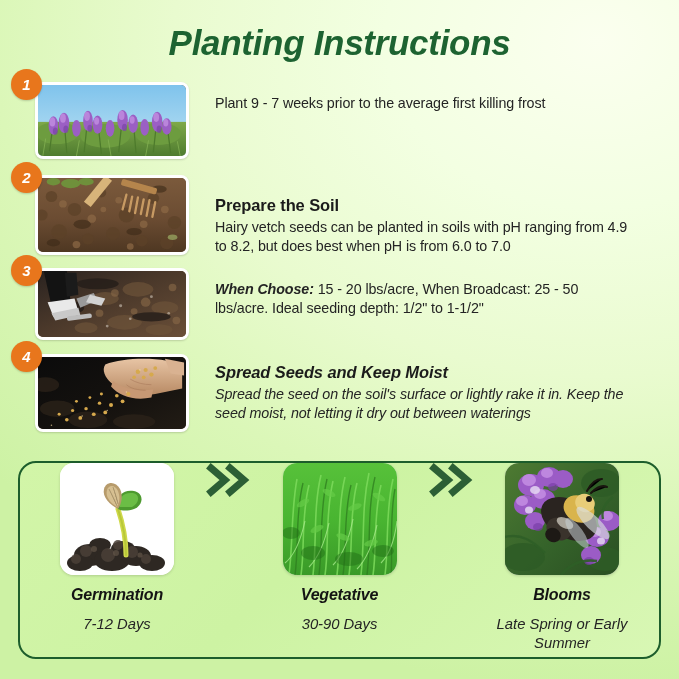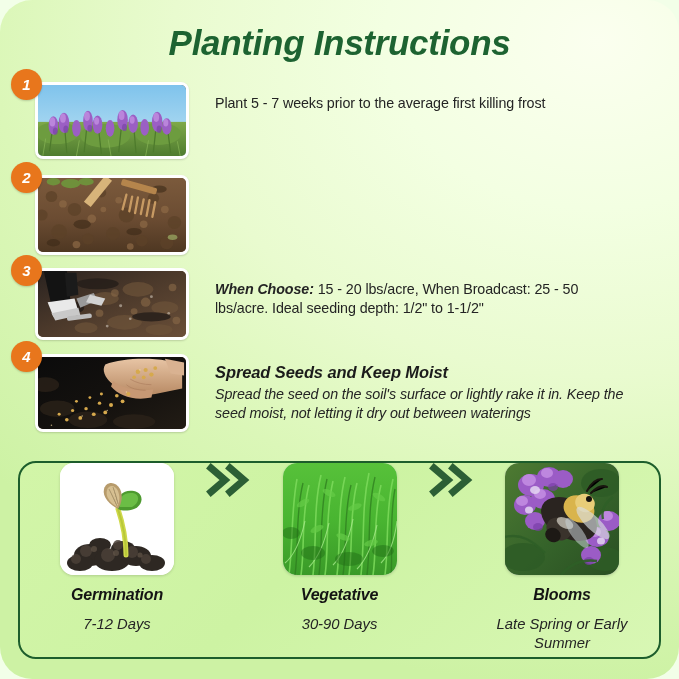--- a/index.html
+++ b/index.html
@@ -14,21 +14,20 @@
     background: #f2ffe8;
   }
   #poster {
     position: relative;
     width: 679px;
     height: 679px;
     box-sizing: border-box;
     background:
       radial-gradient(120% 95% at 88% 6%, #fbffef 0%, #f3ffe2 26%, #e9fbcf 52%, #dbf7b8 74%, #cdf2a4 100%);
     overflow: hidden;
-    border-radius: 32px;
   }
   
   .title {
     position: absolute;
     top: 22px;
     left: 0;
     width: 679px;
     text-align: center;
     font-size: 35px;
     line-height: 42px;
@@ -254,21 +253,21 @@
               <path d="M5 77 L8 58"></path>
                 <path d="M40 77 L43 60"></path>
                 <path d="M76 77 L73 59"></path>
               <path d="M112 77 L115 60"></path>
                 <path d="M148 77 L145 61"></path>
             </g>
           </svg>
         </div>
       </div>
       <div class="step-text">
-        <div class="step-desc">Plant 5 - 7 weeks prior to the average first killing frost</div>
+        <div class="step-desc">Plant 9 - 7 weeks prior to the average first killing frost</div>
       </div>
     </div>
 
     <div class="step s2">
       <div class="thumb-wrap">
         <div class="badge">2</div>
         <div class="thumb">
           <svg viewBox="0 0 154 80" preserveAspectRatio="none">
             <defs>
               <linearGradient id="soil2" x1="0" y1="0" x2="0" y2="1">
@@ -322,20 +321,24 @@
             </g>
             <g fill="#6e9b3c" opacity="0.85">
               <ellipse cx="34" cy="6" rx="10" ry="5"></ellipse>
                 <ellipse cx="50" cy="4" rx="8" ry="4"></ellipse>
               <ellipse cx="16" cy="4" rx="7" ry="4"></ellipse>
             </g>
             <ellipse cx="140" cy="64" rx="5" ry="3" fill="#a8c270" opacity="0.6"></ellipse>
           </svg>
         </div>
       </div>
+      <div class="step-text">
+        <div class="step-title">Prepare the Soil</div>
+        <div class="step-desc">Hairy vetch seeds can be planted in soils with pH ranging from 4.9 to 8.2, but does best when pH is from 6.0 to 7.0</div>
+      </div>
     </div>
 
     <div class="step s3">
       <div class="thumb-wrap">
         <div class="badge">3</div>
         <div class="thumb">
           <svg viewBox="0 0 154 72" preserveAspectRatio="none">
             <defs>
               <linearGradient id="soil3" x1="0" y1="0" x2="1" y2="1">
                 <stop offset="0%" stop-color="#2a2320"></stop>

